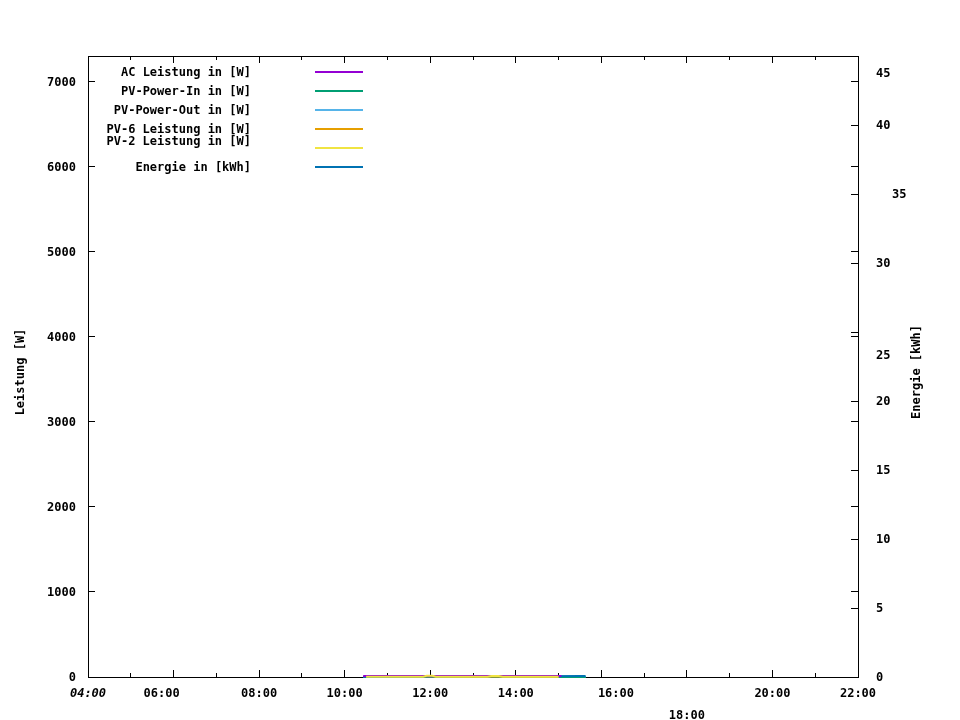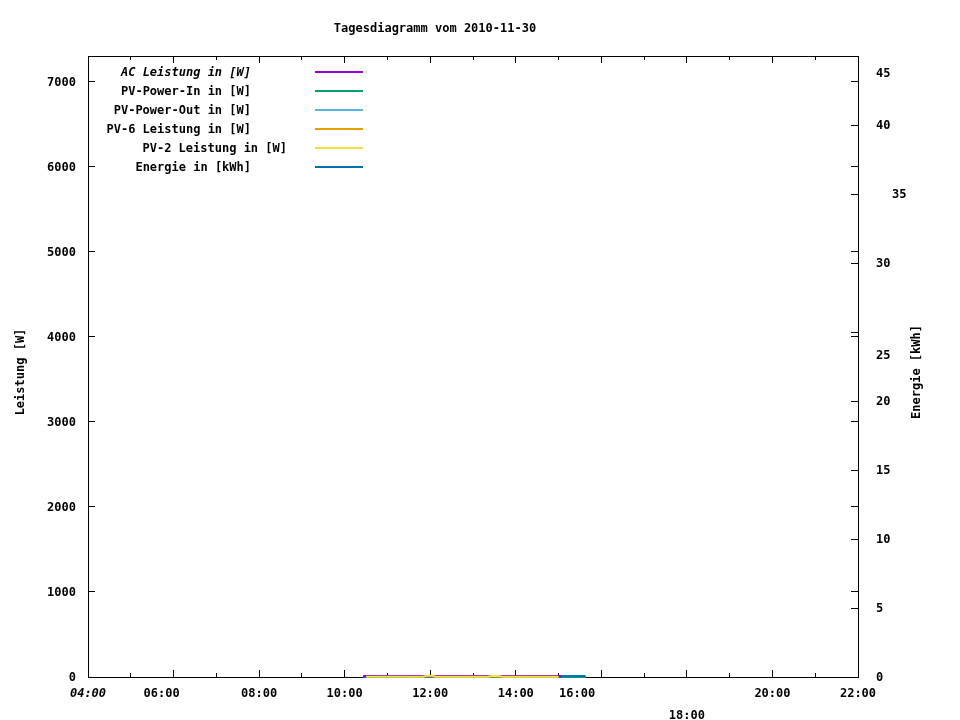--- a/index.html
+++ b/index.html
@@ -11,21 +11,20 @@
   .ticklabel{position:absolute;white-space:nowrap;line-height:14px;}
   .axlabel{position:absolute;white-space:nowrap;transform:translate(-50%,-50%) rotate(-90deg);}
   svg{position:absolute;left:0;top:0;}
   .ltext{position:absolute;text-align:right;height:18px;line-height:18px;white-space:nowrap;}
   .lsample{position:absolute;height:2px;}
 </style>
 </head>
 <body>
 
 <div class="screen" id="screen">
-  <div class="title">Tagesdiagramm vom 2010-11-30</div>
   <div class="axlabel" style="left:20px;top:372px;">Leistung [W]</div>
   <div class="axlabel" style="left:916px;top:372px;">Energie [kWh]</div>
   <svg id="plot-svg" width="960" height="720">
       <rect x="88" y="56" width="770" height="621" fill="none" stroke="#000" stroke-width="1" shape-rendering="crispEdges"></rect>
       <line x1="88" y1="670" x2="88" y2="677" stroke="#000" shape-rendering="crispEdges"></line>
       <line x1="88" y1="56" x2="88" y2="63" stroke="#000" shape-rendering="crispEdges"></line>
       <line x1="173.55555555555554" y1="670" x2="173.55555555555554" y2="677" stroke="#000" shape-rendering="crispEdges"></line>
       <line x1="173.55555555555554" y1="56" x2="173.55555555555554" y2="63" stroke="#000" shape-rendering="crispEdges"></line>
       <line x1="259.1111111111111" y1="670" x2="259.1111111111111" y2="677" stroke="#000" shape-rendering="crispEdges"></line>
       <line x1="259.1111111111111" y1="56" x2="259.1111111111111" y2="63" stroke="#000" shape-rendering="crispEdges"></line>
@@ -88,40 +87,40 @@
       <line x1="851" y1="125" x2="858" y2="125" stroke="#000" shape-rendering="crispEdges"></line>
       <line x1="851" y1="56" x2="858" y2="56" stroke="#000" shape-rendering="crispEdges"></line>
       <polyline points="363.2,677.0 585.6,677.0" fill="none" stroke="#56B4E9" stroke-width="2"></polyline>
       <polyline points="363.2,676.9 585.6,676.9" fill="none" stroke="#009E73" stroke-width="2"></polyline>
       <polyline points="366.1,676.7 558.6,676.7" fill="none" stroke="#E69F00" stroke-width="2"></polyline>
       <polyline points="363.2,676.9 473.0,676.3 585.6,675.9" fill="none" stroke="#0072B2" stroke-width="2"></polyline>
       <polyline points="363.2,676.1 387.4,675.9 473.0,675.9 561.4,676.1" fill="none" stroke="#9400D3" stroke-width="2"></polyline>
       <polyline points="366.1,676.8 423.1,676.8 426.7,675.8 432.4,675.8 435.9,676.8 487.3,676.8 491.5,675.9 498.7,675.9 502.9,676.8 558.6,676.8" fill="none" stroke="#F0E442" stroke-width="2"></polyline>
     </svg>
   <div id="legend" class="abs">
-      <div class="ltext" style="left: 90px; width: 161px; top: 63px; font-style: italic;">AC Leistung in [W]</div>
+      <div class="ltext" style="left: 90px; width: 161px; top: 63px;">AC Leistung in [W]</div>
       <div class="lsample" style="left: 315px; width: 48px; top: 71px; background: rgb(148, 0, 211);"></div>
       <div class="ltext" style="left: 90px; width: 161px; top: 82px;">PV-Power-In in [W]</div>
       <div class="lsample" style="left: 315px; width: 48px; top: 90px; background: rgb(0, 158, 115);"></div>
       <div class="ltext" style="left: 90px; width: 161px; top: 101px;">PV-Power-Out in [W]</div>
       <div class="lsample" style="left: 315px; width: 48px; top: 109px; background: rgb(86, 180, 233);"></div>
       <div class="ltext" style="left: 90px; width: 161px; top: 120px;">PV-6 Leistung in [W]</div>
       <div class="lsample" style="left: 315px; width: 48px; top: 128px; background: rgb(230, 159, 0);"></div>
-      <div class="ltext" style="left: 90px; width: 161px; top: 139px; margin-left: 36px;">PV-2 Leistung in [W]</div>
+      <div class="ltext" style="left: 90px; width: 161px; top: 132px;">PV-2 Leistung in [W]</div>
       <div class="lsample" style="left: 315px; width: 48px; top: 147px; background: rgb(240, 228, 66);"></div>
       <div class="ltext" style="left: 90px; width: 161px; top: 158px;">Energie in [kWh]</div>
       <div class="lsample" style="left: 315px; width: 48px; top: 166px; background: rgb(0, 114, 178);"></div>
     </div>
 <div class="ticklabel" style="left: 58px; top: 686px; width: 60px; text-align: center; font-style: italic;">04:00</div>
     <div class="ticklabel" style="left: 143.556px; top: 686px; width: 60px; text-align: left;">06:00</div>
     <div class="ticklabel" style="left: 229.111px; top: 686px; width: 60px; text-align: center;">08:00</div>
     <div class="ticklabel" style="left: 314.667px; top: 686px; width: 60px; text-align: center;">10:00</div>
     <div class="ticklabel" style="left: 400.222px; top: 686px; width: 60px; text-align: center;">12:00</div>
     <div class="ticklabel" style="left: 485.778px; top: 686px; width: 60px; text-align: center;">14:00</div>
-    <div class="ticklabel" style="left: 559px; top: 686px; width: 60px; text-align: left;">16:00</div>
+    <div class="ticklabel" style="left: 574px; top: 686px; width: 60px; text-align: right;">16:00</div>
     <div class="ticklabel" style="left: 656.889px; top: 686px; width: 60px; text-align: center; margin-top: 22px;">18:00</div>
     <div class="ticklabel" style="left: 742.444px; top: 686px; width: 60px; text-align: center;">20:00</div>
     <div class="ticklabel" style="left: 828px; top: 686px; width: 60px; text-align: center;">22:00</div>
     <div class="ticklabel" style="left: 28px; top: 670px; width: 48px; text-align: right;">0</div>
     <div class="ticklabel" style="left: 28px; top: 584.932px; width: 48px; text-align: right;">1000</div>
     <div class="ticklabel" style="left: 28px; top: 499.863px; width: 48px; text-align: right;">2000</div>
     <div class="ticklabel" style="left: 28px; top: 414.795px; width: 48px; text-align: right;">3000</div>
     <div class="ticklabel" style="left: 28px; top: 329.726px; width: 48px; text-align: right;">4000</div>
     <div class="ticklabel" style="left: 28px; top: 244.658px; width: 48px; text-align: right;">5000</div>
     <div class="ticklabel" style="left: 28px; top: 159.589px; width: 48px; text-align: right;">6000</div>

